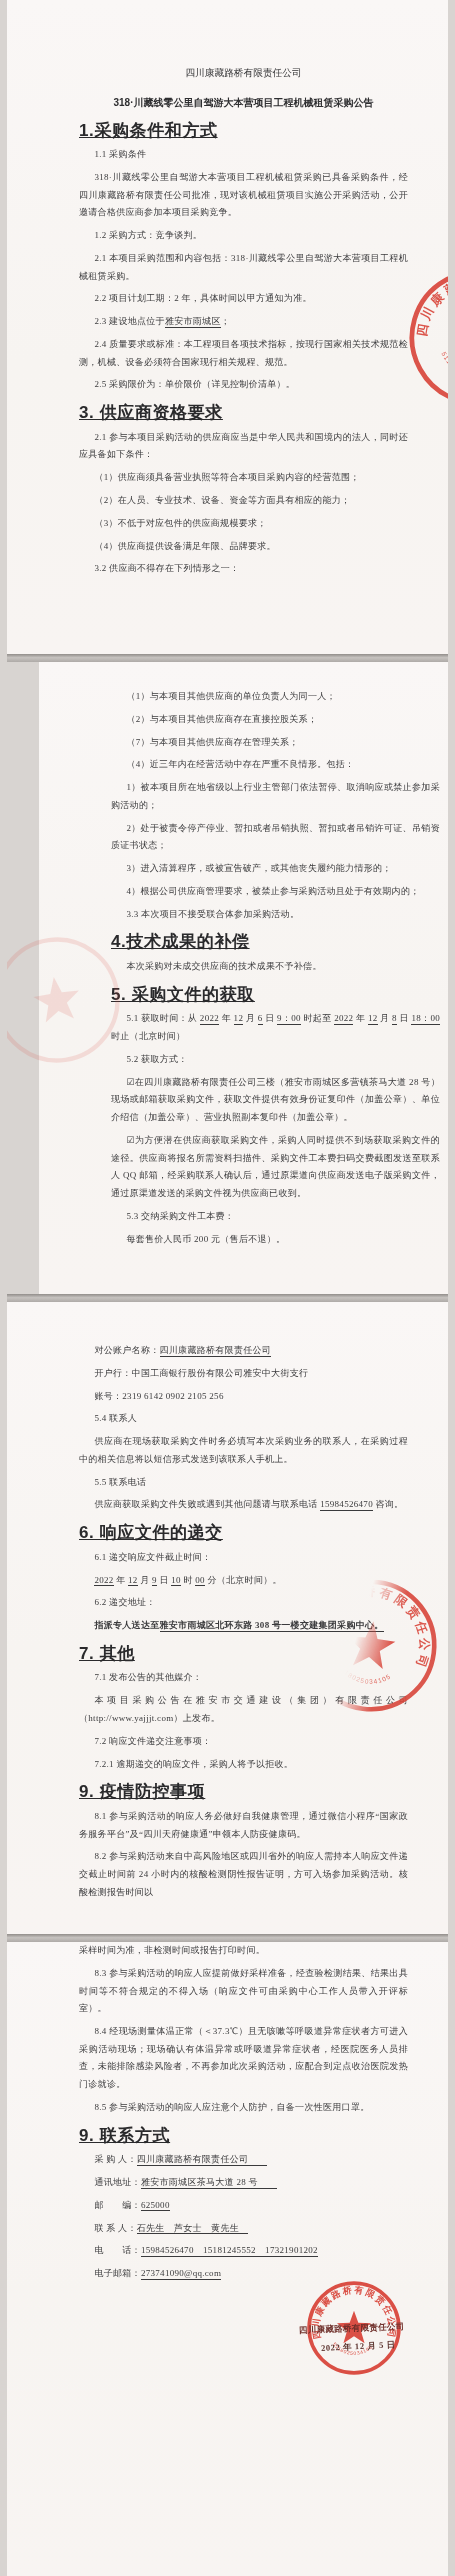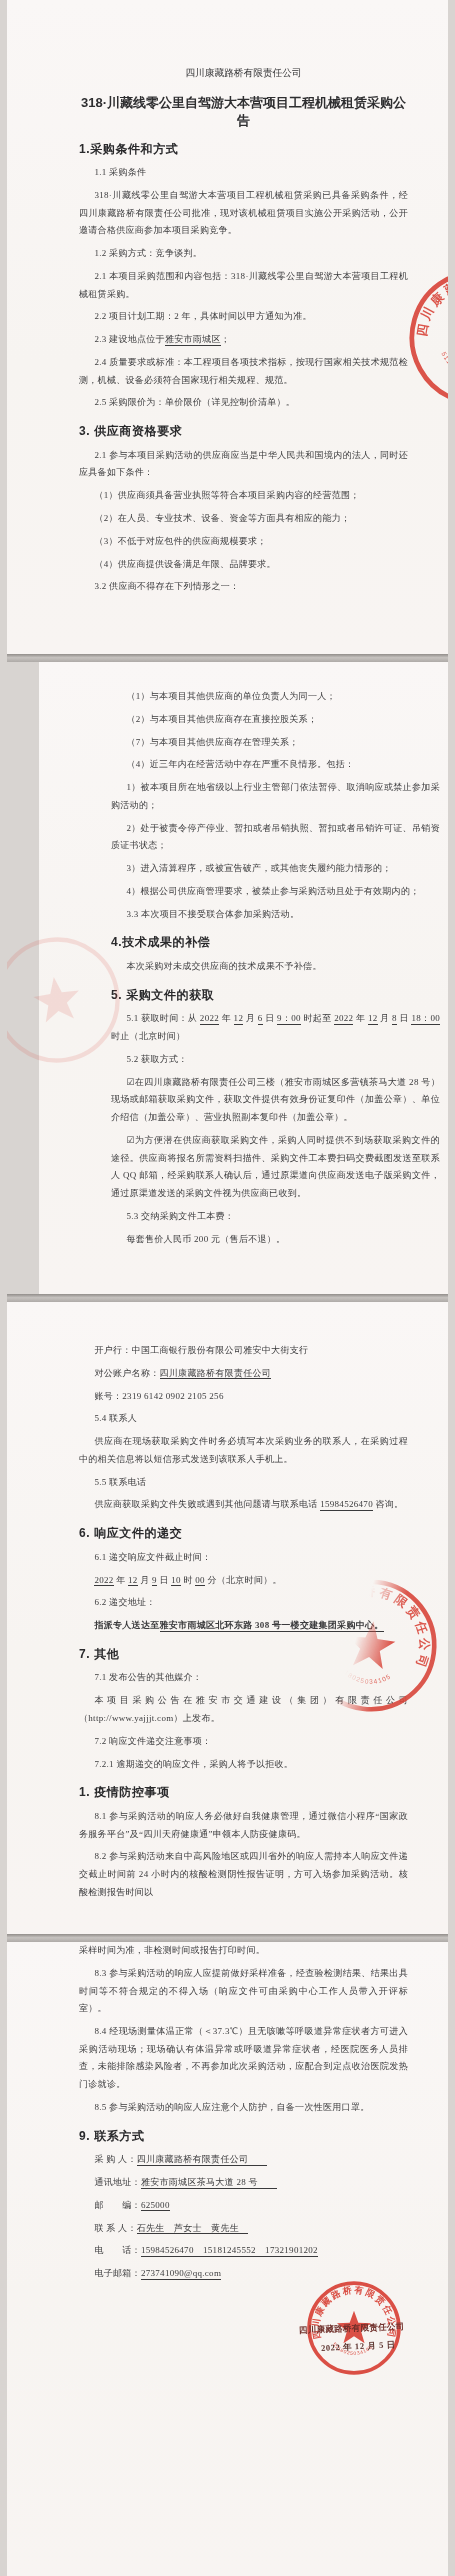--- a/index.html
+++ b/index.html
@@ -12,25 +12,25 @@
   .pg2{height:632px;padding-top:26px;margin-left:32px;}
   .pg3{height:632px;padding-top:40px;}
   .pg4{height:634px;}
   .sep{height:8px;width:456px;background:linear-gradient(#918d8a,#c6c2bf 45%,#aeaaa7);}
   .blk{margin:0;}
   .blk span{white-space:pre-wrap;}
   .p,.pc{font-size:9px;line-height:17.7px;letter-spacing:0.3px;text-align:justify;margin-top:5.1px;}
   .p{text-indent:15.4px;}
   .pc{text-indent:0;}
   .blk:first-child{margin-top:0;}
-  .h{font-family:"Liberation Sans", sans-serif;font-size:12px;font-weight:700;color:#2a2a2c;
-     line-height:20.5px;margin-top:9px;letter-spacing:0.6px;}
+  .h{font-family:"Liberation Sans", sans-serif;font-size:17px;font-weight:700;color:#2a2a2c;
+     line-height:20.5px;margin-top:9px;letter-spacing:0.6px;text-decoration:underline;}
   .t1{font-family:"Liberation Sans", sans-serif;font-size:9.7px;font-weight:500;color:#333335;
       text-align:center;line-height:17px;}
-  .t2{font-family:"Liberation Sans", sans-serif;font-size:13px;font-weight:600;color:#2e2e30;
+  .t2{font-family:"Liberation Sans", sans-serif;font-size:10px;font-weight:600;color:#2e2e30;
       text-align:center;line-height:18px;margin-top:12.5px;}
   .fu{border-bottom:0.6px solid #3a3a3c;padding-bottom:0.6px;}
   .fb{font-weight:700;}
   
   .seal{position:absolute;pointer-events:none;}
   .seal svg{display:block;width:100%;height:100%;}
   #seal-1{left:399px;top:266px;width:143px;height:143px;transform:rotate(16deg);opacity:.92;}
   #seal-faint{left:-16px;top:934px;width:132px;height:132px;opacity:.14;transform:rotate(-8deg);}
   #seal-2{left:294px;top:1576px;width:139px;height:139px;transform:rotate(7deg);opacity:.9;
           -webkit-mask-image:linear-gradient(100deg,transparent 40%,#000 62%);
@@ -84,38 +84,38 @@
       <div class="blk h"><span>5. 采购文件的获取</span></div>
       <div class="blk p"><span>5.1 获取时间：从 </span><span class="fu">2022</span><span> 年 </span><span class="fu">12</span><span> 月 </span><span class="fu">6</span><span> 日 </span><span class="fu">9：00</span><span> 时起至 </span><span class="fu">2022</span><span> 年 </span><span class="fu">12</span><span> 月 </span><span class="fu">8</span><span> 日 </span><span class="fu">18：00</span><span> 时止（北京时间）</span></div>
       <div class="blk p"><span>5.2 获取方式：</span></div>
       <div class="blk p"><span>☑在四川康藏路桥有限责任公司三楼（雅安市雨城区多营镇茶马大道 28 号）现场或邮箱获取采购文件，获取文件提供有效身份证复印件（加盖公章）、单位介绍信（加盖公章）、营业执照副本复印件（加盖公章）。</span></div>
       <div class="blk p"><span>☑为方便潜在供应商获取采购文件，采购人同时提供不到场获取采购文件的途径。供应商将报名所需资料扫描件、采购文件工本费扫码交费截图发送至联系人 QQ 邮箱，经采购联系人确认后，通过原渠道向供应商发送电子版采购文件，通过原渠道发送的采购文件视为供应商已收到。</span></div>
       <div class="blk p"><span>5.3 交纳采购文件工本费：</span></div>
       <div class="blk p"><span>每套售价人民币 200 元（售后不退）。</span></div>
     </section>
     <div class="sep"></div>
     <section class="page pg3">
+      <div class="blk p"><span>对公账户名称：</span><span class="fu">四川康藏路桥有限责任公司</span></div>
       <div class="blk p"><span>开户行：中国工商银行股份有限公司雅安中大街支行</span></div>
-      <div class="blk p"><span>对公账户名称：</span><span class="fu">四川康藏路桥有限责任公司</span></div>
       <div class="blk p"><span>账号：2319 6142 0902 2105 256</span></div>
       <div class="blk p"><span>5.4 联系人</span></div>
       <div class="blk p"><span>供应商在现场获取采购文件时务必填写本次采购业务的联系人，在采购过程中的相关信息将以短信形式发送到该联系人手机上。</span></div>
       <div class="blk p"><span>5.5 联系电话</span></div>
       <div class="blk p"><span>供应商获取采购文件失败或遇到其他问题请与联系电话 </span><span class="fu">15984526470</span><span> 咨询。</span></div>
       <div class="blk h"><span>6. 响应文件的递交</span></div>
       <div class="blk p"><span>6.1 递交响应文件截止时间：</span></div>
       <div class="blk p"><span class="fu">2022</span><span> 年 </span><span class="fu">12</span><span> 月 </span><span class="fu">9</span><span> 日 </span><span class="fu">10</span><span> 时 </span><span class="fu">00</span><span> 分（北京时间）。</span></div>
       <div class="blk p"><span>6.2 递交地址：</span></div>
       <div class="blk p"><span class="fb">指派专人送达至</span><span class="fu fb">雅安市雨城区北环东路 308 号一楼交建集团采购中心。</span></div>
       <div class="blk h"><span>7. 其他</span></div>
       <div class="blk p"><span>7.1 发布公告的其他媒介：</span></div>
       <div class="blk p"><span>本项目采购公告在雅安市交通建设（集团）有限责任公司（http://www.yajjjt.com）上发布。</span></div>
       <div class="blk p"><span>7.2 响应文件递交注意事项：</span></div>
       <div class="blk p"><span>7.2.1 逾期递交的响应文件，采购人将予以拒收。</span></div>
-      <div class="blk h"><span>1. 疫情防控事项</span></div>
+      <div class="blk h"><span>9. 疫情防控事项</span></div>
       <div class="blk p"><span>8.1 参与采购活动的响应人务必做好自我健康管理，通过微信小程序“国家政务服务平台”及“四川天府健康通”申领本人防疫健康码。</span></div>
       <div class="blk p"><span>8.2 参与采购活动来自中高风险地区或四川省外的响应人需持本人响应文件递交截止时间前 24 小时内的核酸检测阴性报告证明，方可入场参加采购活动。核酸检测报告时间以</span></div>
     </section>
     <div class="sep"></div>
     <section class="page pg4">
       <div class="blk pc"><span>采样时间为准，非检测时间或报告打印时间。</span></div>
       <div class="blk p"><span>8.3 参与采购活动的响应人应提前做好采样准备，经查验检测结果、结果出具时间等不符合规定的不得入场（响应文件可由采购中心工作人员带入开评标室）。</span></div>
       <div class="blk p"><span>8.4 经现场测量体温正常（＜37.3℃）且无咳嗽等呼吸道异常症状者方可进入采购活动现场；现场确认有体温异常或呼吸道异常症状者，经医院医务人员排查，未能排除感染风险者，不再参加此次采购活动，应配合到定点收治医院发热门诊就诊。</span></div>
       <div class="blk p"><span>8.5 参与采购活动的响应人应注意个人防护，自备一次性医用口罩。</span></div>
       <div class="blk h"><span>9. 联系方式</span></div>

